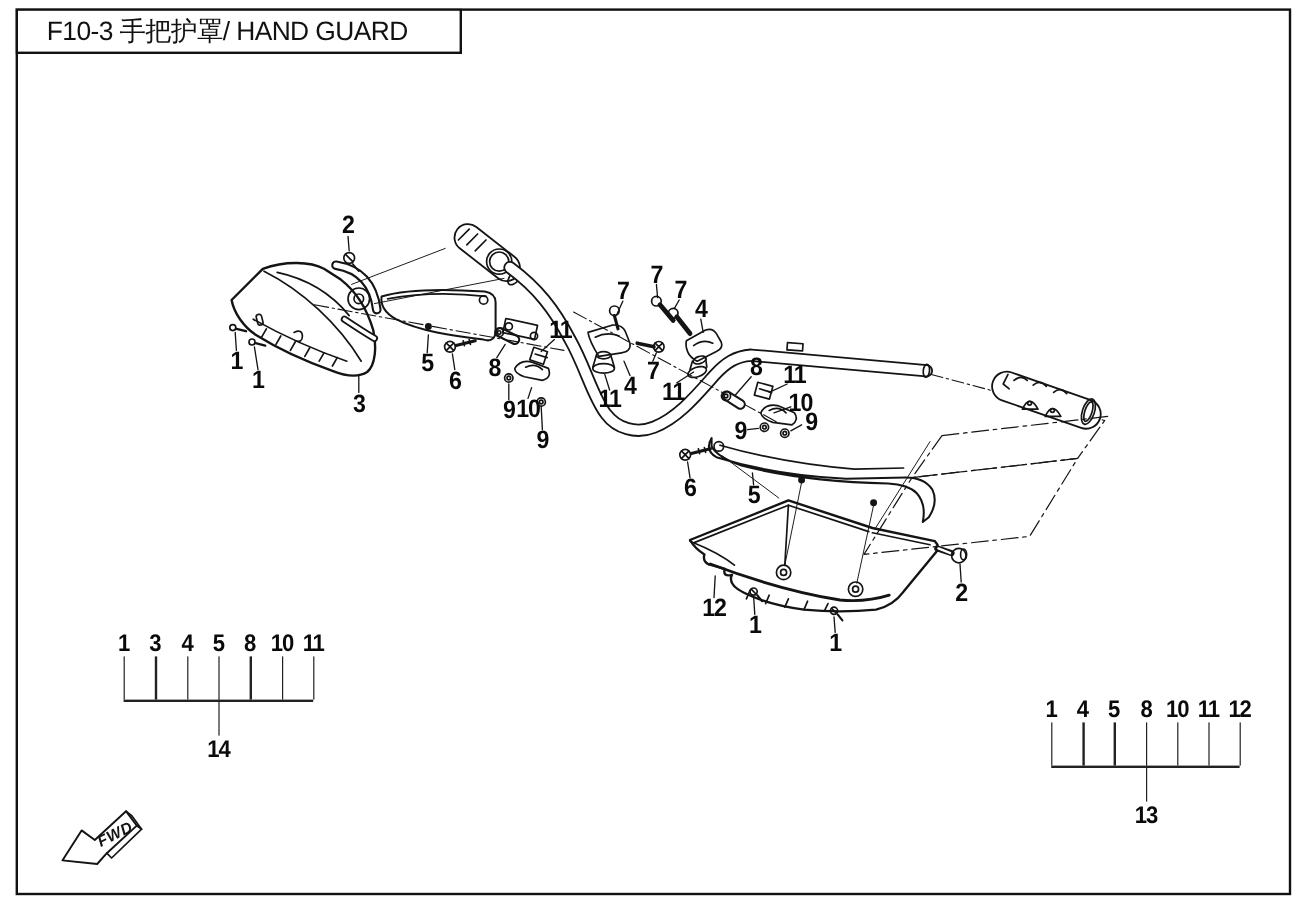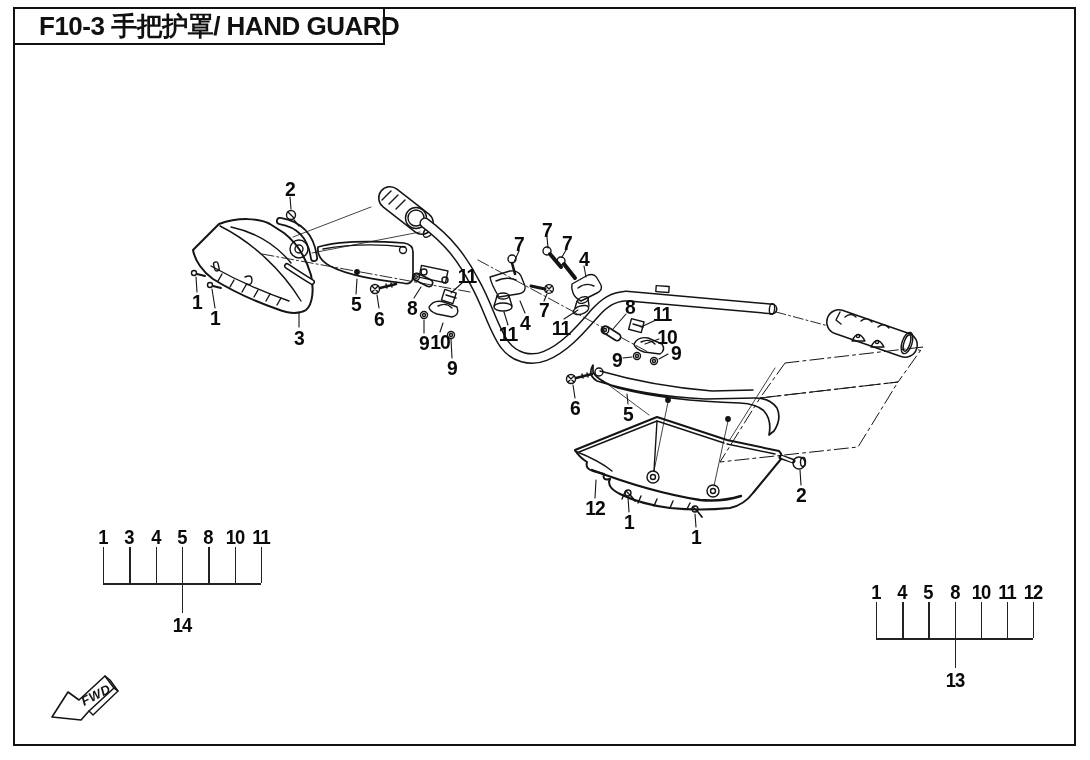--- a/index.html
+++ b/index.html
@@ -3,21 +3,21 @@
 <meta charset="utf-8">
 <style>
   html,body{margin:0;padding:0;background:#fff;}
   #page{position:relative;width:1090px;height:760px;background:#fff;overflow:hidden;
         font-family:"Liberation Sans",sans-serif;color:#111;}
   #border-frame{position:absolute;left:13px;top:7px;width:1063px;height:739px;
         border:2px solid #111;box-sizing:border-box;}
   #title-block{position:absolute;left:13px;top:7px;width:372px;height:38px;
         border:2px solid #111;box-sizing:border-box;background:#fff;
         display:flex;align-items:center;padding-left:24px;}
-  #title-block .t{font-size:26px;font-weight:700;letter-spacing:-0.5px;white-space:nowrap;}
+  #title-block .t{font-size:22px;font-weight:400;letter-spacing:-0.5px;white-space:nowrap;}
   svg{position:absolute;left:0;top:0;}
   .callout{position:absolute;transform:translate(-50%,-50%) scaleX(.92);
         font-size:21px;font-weight:700;letter-spacing:-1px;line-height:1;color:#0a0a0a;}
   .legend-num{position:absolute;transform:translate(-50%,-50%) scaleX(.92);
         font-size:20px;font-weight:700;letter-spacing:-1px;color:#0a0a0a;}
   .legend-tick{position:absolute;width:1.4px;background:#222;}
   .legend-bar{position:absolute;height:1.6px;background:#222;}
   .legend-stem{position:absolute;width:1.4px;background:#222;}
 </style>
 </head>

